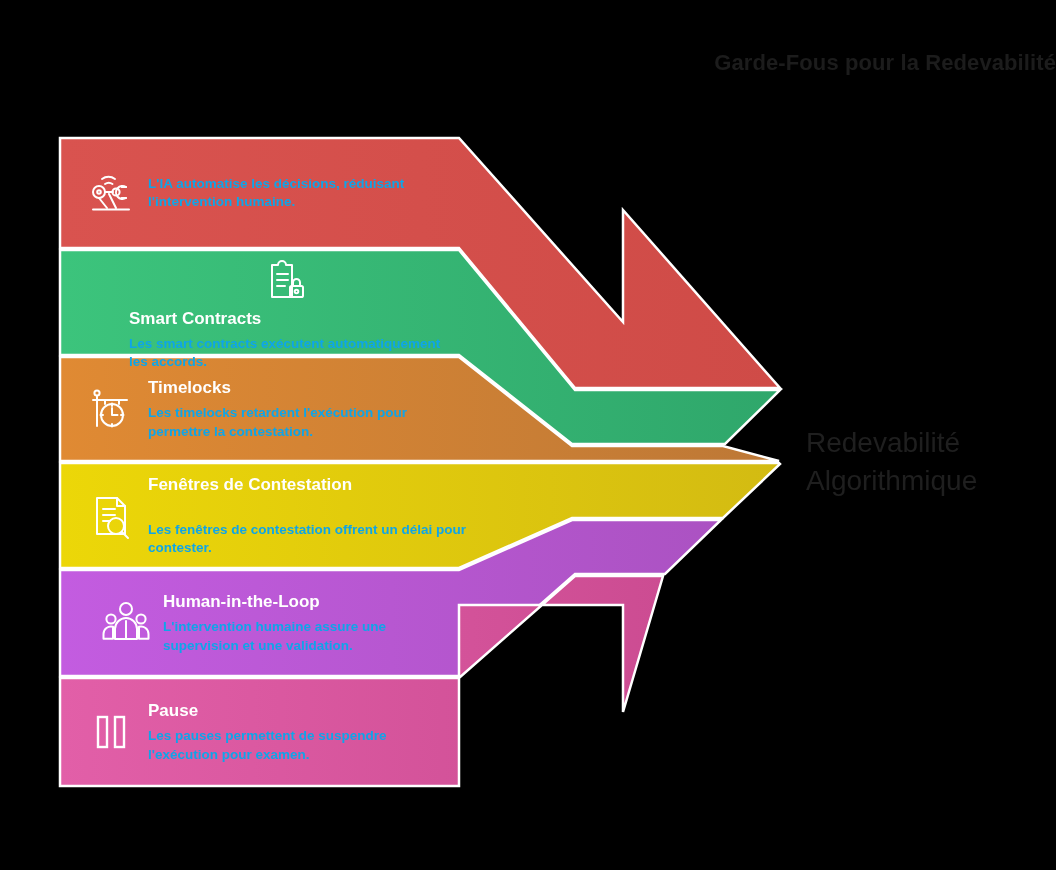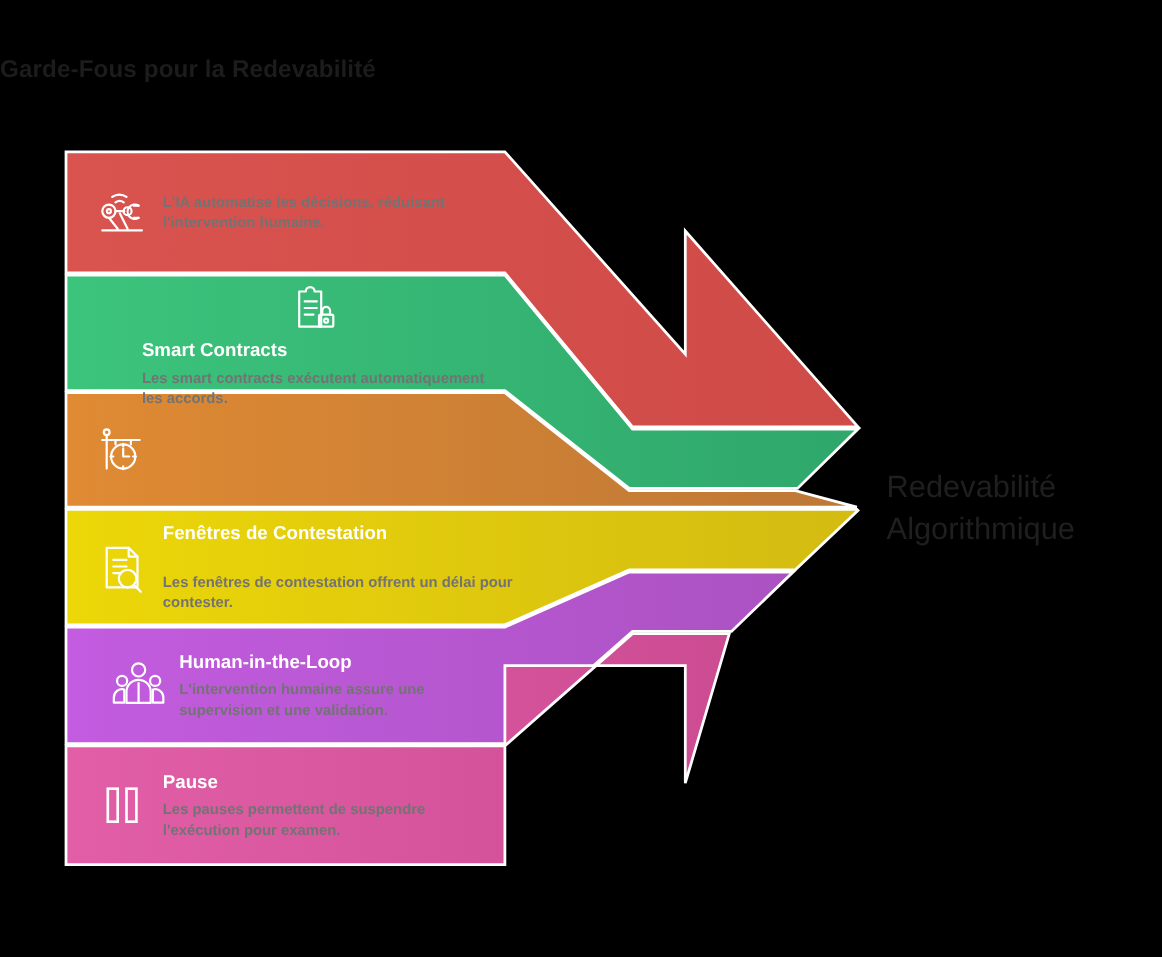--- a/index.html
+++ b/index.html
@@ -6,21 +6,21 @@
   html, body {
     width:1056px; height:870px;
     background:#000000;
     font-family:"Liberation Sans", sans-serif;
     overflow:hidden;
   }
   #stage { position:relative; width:1056px; height:870px; }
 
   #title {
     position:absolute; top:50px; left:0; width:1056px;
-    text-align:left;
+    text-align:right;
     font-size:22px; font-weight:bold;
     color:#1c1c1c;
     letter-spacing:0.1px;
   }
 
   #funnel-svg { position:absolute; top:0; left:0; width:1056px; height:870px; }
 
   .band-content {
     position:absolute;
     display:flex; align-items:center;
@@ -33,21 +33,21 @@
     margin-right:8px;
     display:flex; align-items:center; justify-content:center;
   }
   .band-icon svg { width:52px; height:52px; display:block; }
   .band-text { display:flex; flex-direction:column; justify-content:center; }
   .band-title {
     color:#ffffff; font-size:17px; font-weight:bold;
     line-height:1.25; margin-bottom:6px;
   }
   .band-desc {
-    color:#737373; font-size:13.5px; font-weight:bold;
+    color:#0ea5e9; font-size:13.5px; font-weight:bold;
     line-height:1.35; max-width:320px;
   }
 
   #outcome {
     position:absolute; left:806px; top:424px;
     width:240px;
     font-size:28px; line-height:1.35;
     color:#1f1f1f;
     font-weight:400;
     white-space:pre-line;
@@ -142,20 +142,24 @@
       <svg viewBox="0 0 52 52" fill="none" stroke="#ffffff" stroke-width="2" stroke-linecap="round" stroke-linejoin="round">
         <circle cx="12" cy="10" r="2.6"></circle>
         <path d="M12 13 v30"></path>
         <path d="M8 17 h34"></path>
         <path d="M20 17 v4 M34 17 v4"></path>
         <circle cx="27" cy="32" r="11"></circle>
         <path d="M27 25 v7 h5.5"></path>
         <path d="M27 20.5 v2.5 M27 41 v2.5 M15.5 32 h2.5 M36 32 h2.5"></path>
       </svg>
     </div>
+    <div class="band-text">
+      <div class="band-title">Timelocks</div>
+      <div class="band-desc">Les timelocks retardent l'exécution pour permettre la contestation.</div>
+    </div>
   </div>
 
   <div class="band-content" style="left:60px; top:463px; width:420px; height:105px;">
     <div class="band-icon">
       <svg viewBox="0 0 52 52" fill="none" stroke="#ffffff" stroke-width="2" stroke-linecap="round" stroke-linejoin="round">
         <path d="M12 8 h20 l8 8 v28 h-28 z"></path>
         <path d="M32 8 v8 h8"></path>
         <path d="M18 19 h12 M18 25 h12 M18 31 h7"></path>
         <circle cx="31" cy="36" r="8"></circle>
         <path d="M37 42 l6 6"></path>

